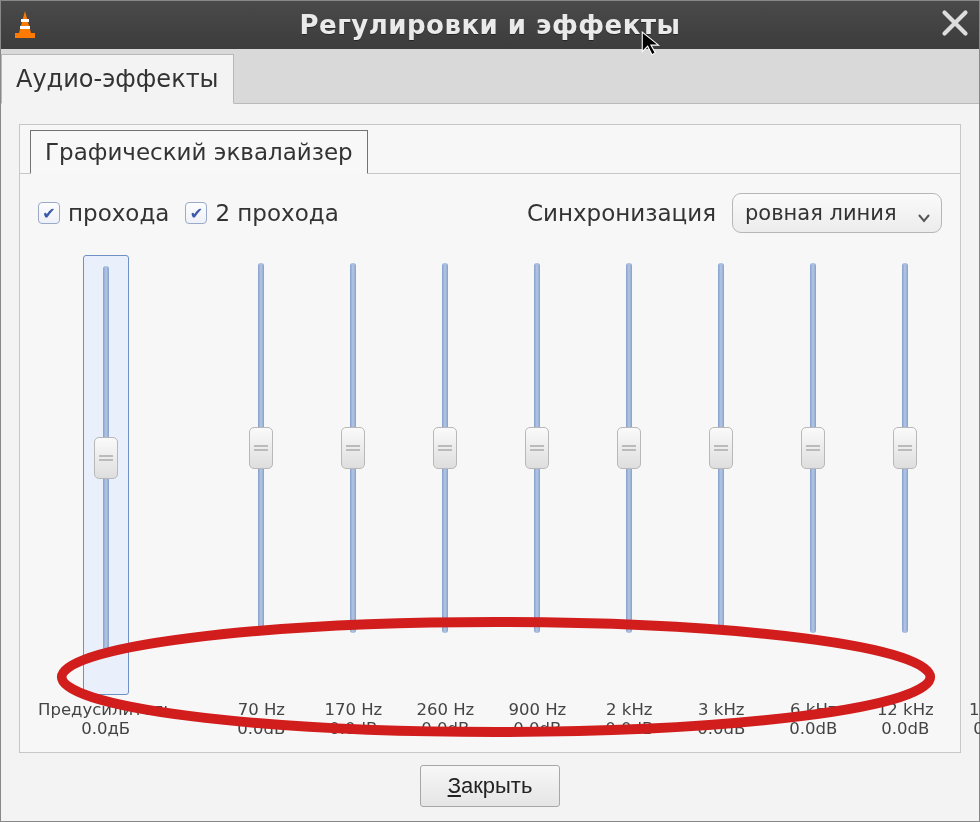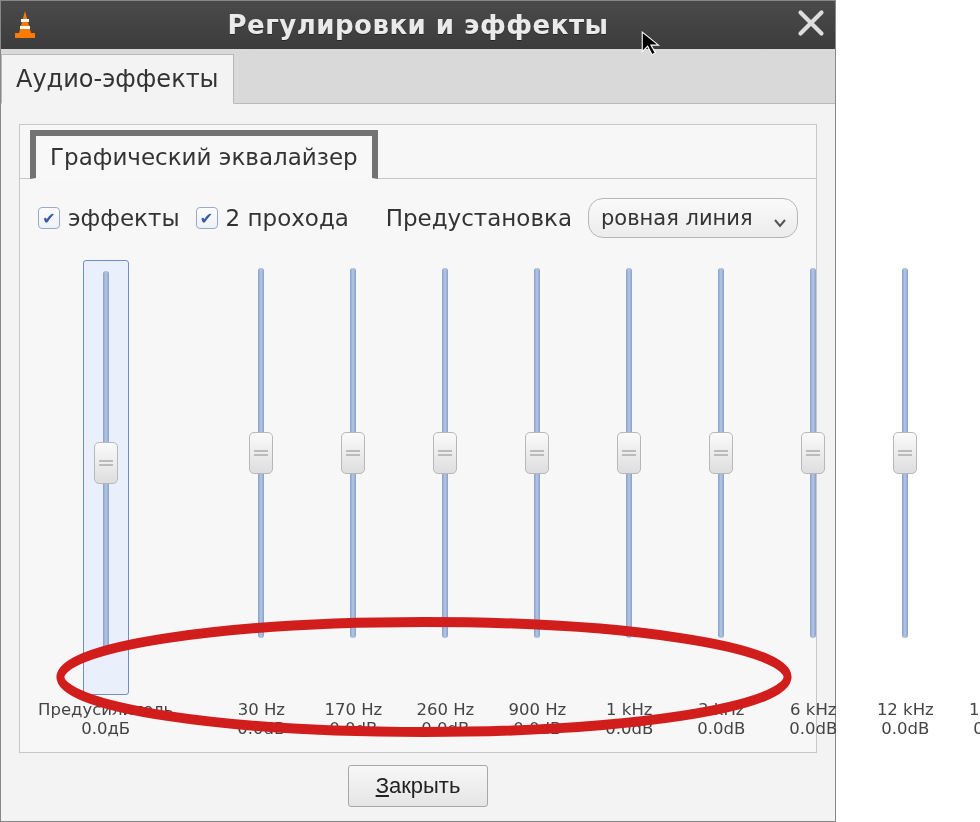--- a/index.html
+++ b/index.html
@@ -6,21 +6,21 @@
   body {
     margin: 0;
     padding: 0;
     font-family: "DejaVu Sans", "Liberation Sans", Arial, sans-serif;
     background: #fff;
     width: 980px;
     height: 822px;
     overflow: hidden;
   }
   .window {
-    width: 836px;
+    width: 980px;
     height: 822px;
     border: 1px solid #888;
     display: flex;
     flex-direction: column;
     background: #fef9c3;
   }
   .titlebar {
     height: 48px;
     background: linear-gradient(to bottom, #4a4a4a 0%, #3c3c3c 100%);
     color: #eaeaea;
@@ -103,21 +103,21 @@
     padding-top: 4px;
     padding-left: 10px;
     border-bottom: 1px solid #c7c7c7;
     margin-bottom: -1px;
   }
   .sub-tab {
     padding: 8px 14px;
     font-size: 23px;
     color: #333;
     background: linear-gradient(to bottom,#efefef,#e4e4e4);
-    border: 6px solid #737373;
+    border: 1px solid #737373;
     border-bottom: 1px solid #c2c2c2;
     margin-right: -1px;
     cursor: pointer;
     position: relative;
     top: 1px;
   }
   .sub-tab.active {
     background: #f8f8f8;
     border-bottom: 1px solid #f8f8f8;
     z-index: 2;
@@ -153,21 +153,21 @@
     justify-content: center;
     color: #3a5aa8;
     font-size: 16px;
   }
   .spacer { flex: 1; }
   .drop {
     min-width: 210px;
     height: 40px;
     border: 1px solid #b6b6b6;
     background: linear-gradient(to bottom,#fafafa,#ececec);
-    border-radius: 15px;
+    border-radius: 9px;
     display: inline-flex;
     align-items: center;
     padding: 0 34px 0 12px;
     font-size: 21px;
     color: #333;
     position: relative;
     cursor: pointer;
   }
   .drop .caret {
     position: absolute;
@@ -301,28 +301,28 @@
   <div class="content">
     <div class="sub-tabs-wrap">
       <div class="sub-tabs">
         <div class="sub-tab active"><span>Графический эквалайзер</span></div>
       </div>
 
       <div class="eq-pane">
         <div class="controls-row">
           <label class="chk">
             <span class="chkbox">✔</span>
-            <span>эффекты</span>
+            <span>прохода</span>
           </label>
           <label class="chk">
             <span class="chkbox">✔</span>
             <span>2 прохода</span>
           </label>
           <span class="spacer"></span>
-          <span>Предустановка</span>
+          <span>Синхронизация</span>
           <div class="drop">
             <span>ровная линия</span>
             <span class="caret">
               <svg viewBox="0 0 14 14">
                   <path d="M2 4 L7 10 L12 4" fill="none" stroke="#555" stroke-width="2"></path>
                 </svg>
             </span>
           </div>
         </div>
 
@@ -338,21 +338,21 @@
               <span>Предусилитель</span><br><span>0.0дБ</span>
             </div>
           </div>
 
           <div id="bands-anchor" style="display:contents"><div class="slider-col">
                 <div class="track-wrap">
                   <div class="track">
                     <div class="thumb" style="top:calc(50% - 21px)"></div>
                   </div>
                 </div>
-                <div class="slider-label"><span>30 Hz</span><br><span>0.0dB</span></div>
+                <div class="slider-label"><span>70 Hz</span><br><span>0.0dB</span></div>
               </div><div class="slider-col">
                 <div class="track-wrap">
                   <div class="track">
                     <div class="thumb" style="top:calc(50% - 21px)"></div>
                   </div>
                 </div>
                 <div class="slider-label"><span>170 Hz</span><br><span>0.0dB</span></div>
               </div><div class="slider-col">
                 <div class="track-wrap">
                   <div class="track">
@@ -366,21 +366,21 @@
                     <div class="thumb" style="top:calc(50% - 21px)"></div>
                   </div>
                 </div>
                 <div class="slider-label"><span>900 Hz</span><br><span>0.0dB</span></div>
               </div><div class="slider-col">
                 <div class="track-wrap">
                   <div class="track">
                     <div class="thumb" style="top:calc(50% - 21px)"></div>
                   </div>
                 </div>
-                <div class="slider-label"><span>1 kHz</span><br><span>0.0dB</span></div>
+                <div class="slider-label"><span>2 kHz</span><br><span>0.0dB</span></div>
               </div><div class="slider-col">
                 <div class="track-wrap">
                   <div class="track">
                     <div class="thumb" style="top:calc(50% - 21px)"></div>
                   </div>
                 </div>
                 <div class="slider-label"><span>3 kHz</span><br><span>0.0dB</span></div>
               </div><div class="slider-col">
                 <div class="track-wrap">
                   <div class="track">

